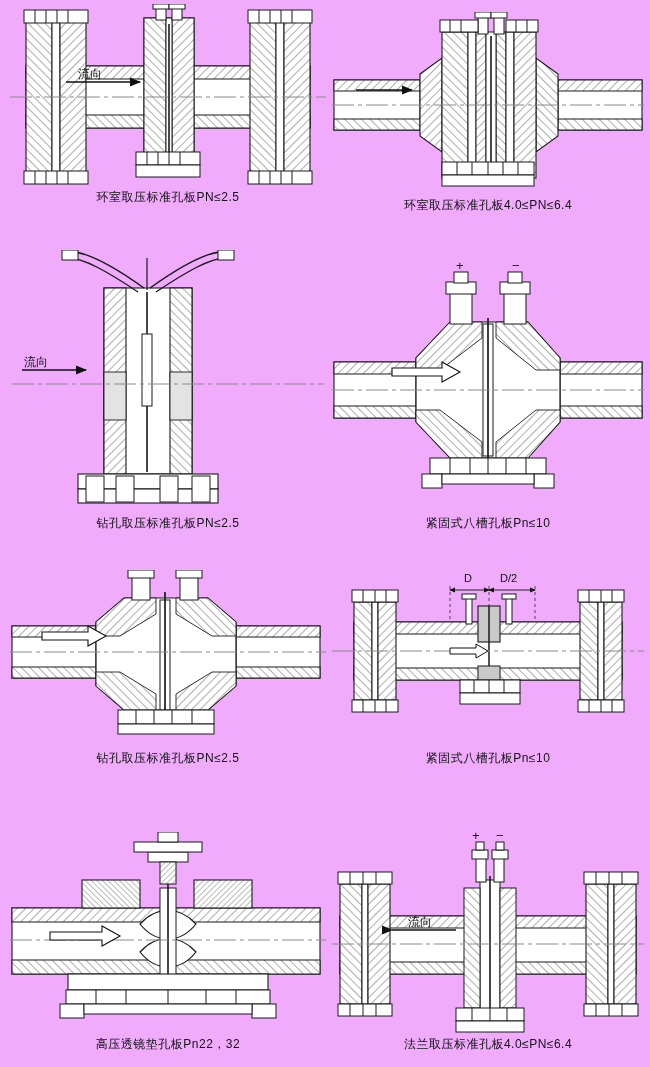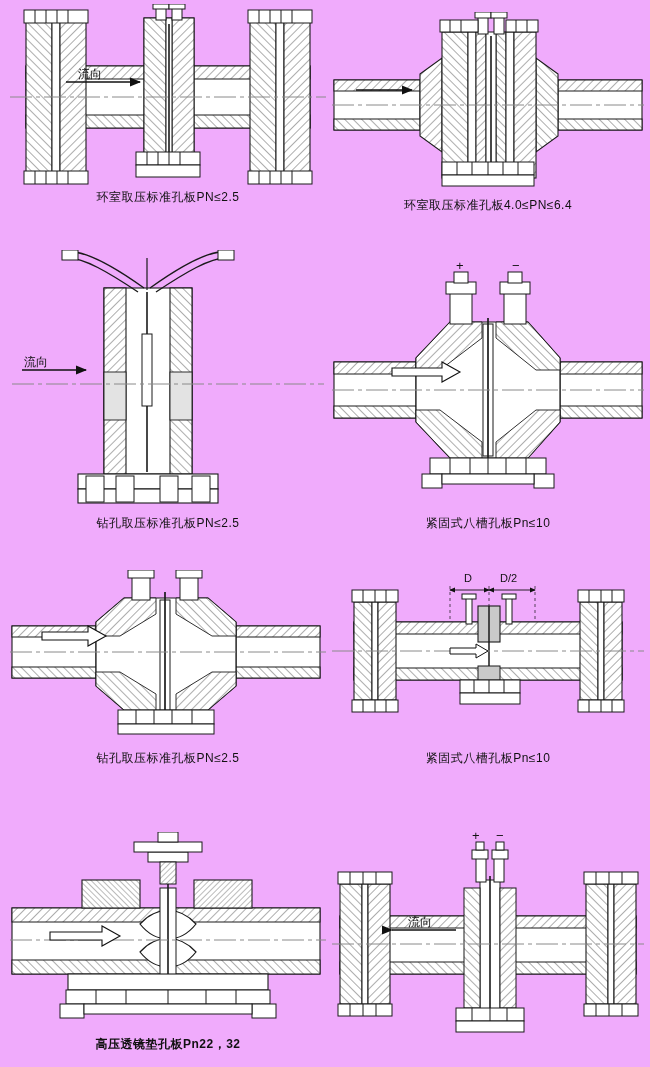--- a/index.html
+++ b/index.html
@@ -404,21 +404,21 @@
         <text x="134" y="16" font-family="'Liberation Sans',sans-serif" font-size="11" fill="#111">D</text>
         <text x="170" y="16" font-family="'Liberation Sans',sans-serif" font-size="11" fill="#111">D/2</text>
 
         <line x1="2" y1="85" x2="314" y2="85" stroke="#8a8a8a" stroke-width="1" stroke-dasharray="22,4,4,4"></line>
         <polygon points="120,82 146,82 146,78 158,85 146,92 146,88 120,88" fill="#ffffff" stroke="#111" stroke-width="1"></polygon>
       </svg>
     </div>
     <div class="caption">紧固式八槽孔板Pn≤10</div>
   </div>
 
-  <div class="cell" style="left:8px; top:832px; width:320px;font-weight:bold;">
+  <div class="cell" style="left:8px; top:832px; width:320px;">
     <div class="figure">
       <svg viewBox="0 0 320 204" width="320" height="204">
 
         <rect x="4" y="76" width="308" height="66" fill="#ffffff" stroke="#1a1a1a" stroke-width="1.1"></rect>
         <rect x="4" y="76" width="308" height="14" fill="url(#h45)" stroke="#1a1a1a" stroke-width="1"></rect>
         <rect x="4" y="128" width="308" height="14" fill="url(#h135)" stroke="#1a1a1a" stroke-width="1"></rect>
 
         <rect x="74" y="48" width="58" height="28" fill="url(#h135d)" stroke="#1a1a1a" stroke-width="1.1"></rect>
         <rect x="186" y="48" width="58" height="28" fill="url(#h45d)" stroke="#1a1a1a" stroke-width="1.1"></rect>
 
@@ -512,15 +512,16 @@
           <line x1="177" y1="176" x2="177" y2="189"></line>
           <rect x="126" y="189" width="68" height="11"></rect>
         </g>
 
         <line x1="2" y1="112" x2="314" y2="112" stroke="#8a8a8a" stroke-width="1" stroke-dasharray="22,4,4,4"></line>
 
         <line x1="126" y1="98" x2="62" y2="98" stroke="#111" stroke-width="1.3" marker-end="url(#ahl)"></line>
         <text x="78" y="94" font-family="'Liberation Sans',sans-serif" font-size="12" fill="#111">流向</text>
       </svg>
     </div>
+    <div class="caption">法兰取压标准孔板4.0≤PN≤6.4</div>
   </div>
 
 </div>
 
 </body></html>

